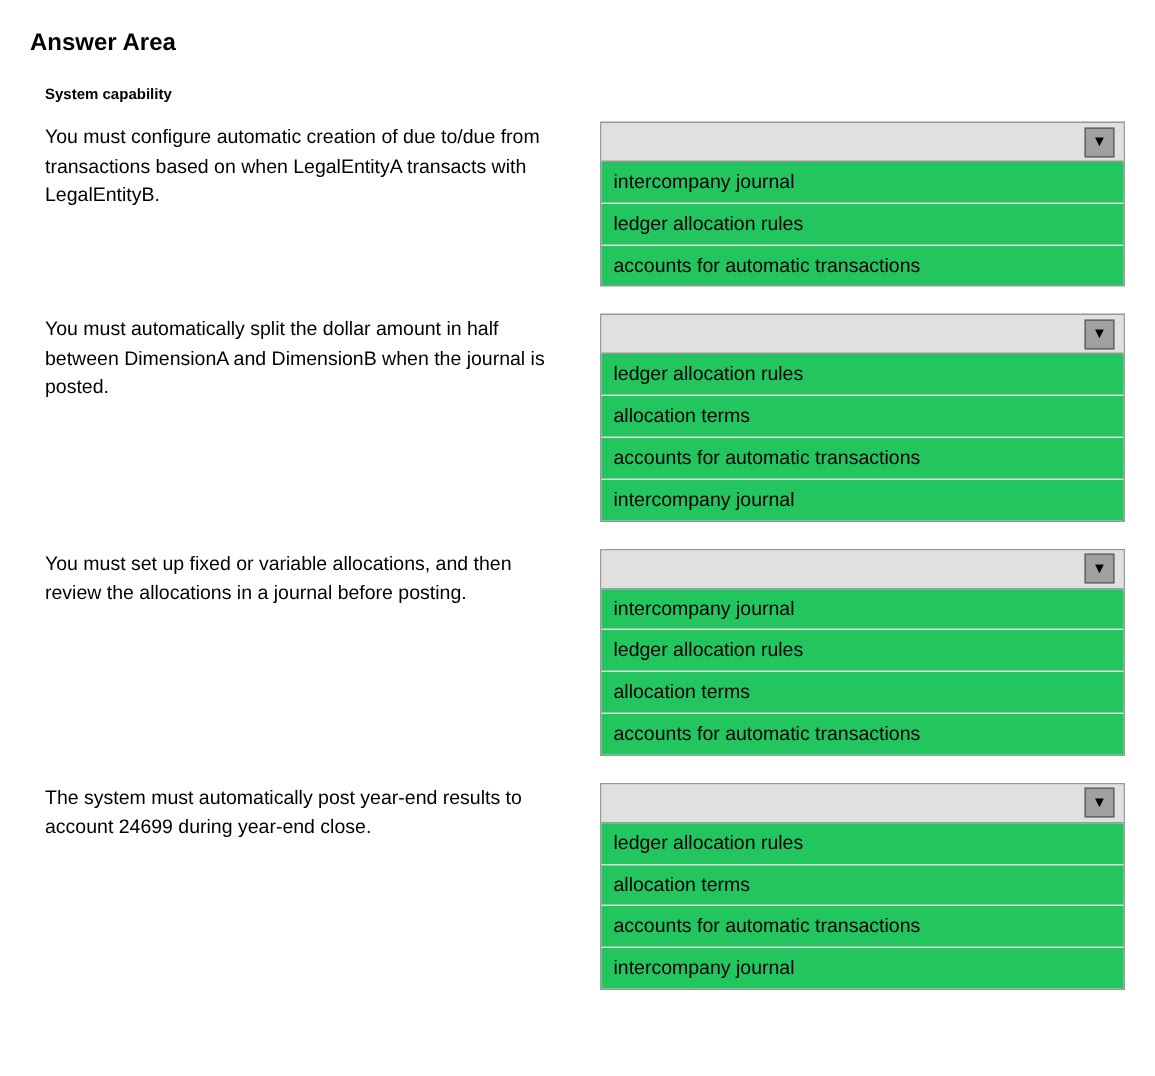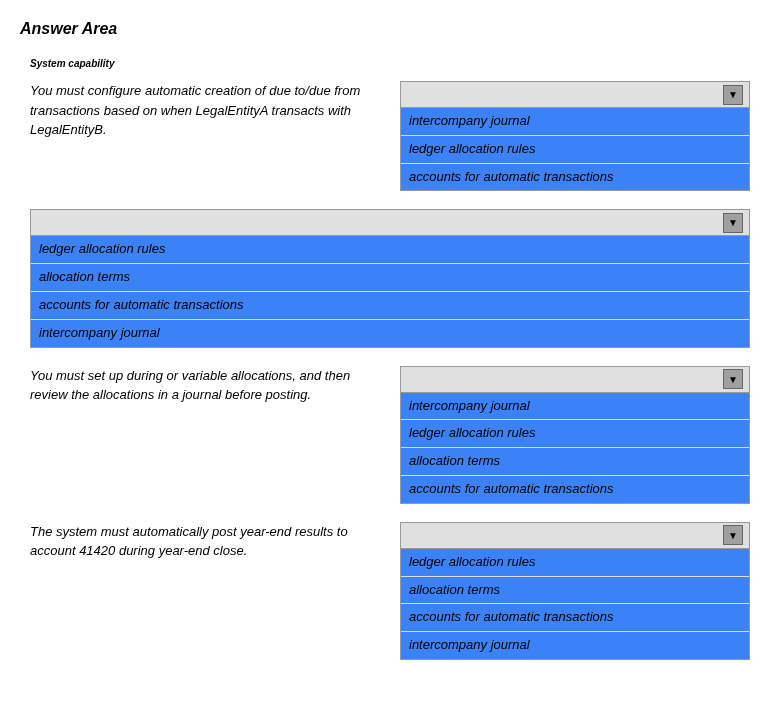--- a/index.html
+++ b/index.html
@@ -1,15 +1,15 @@
 <!DOCTYPE html>
 <html><head>
   <meta charset="utf-8">
   <style>
-    * { box-sizing: border-box; margin: 0; padding: 0; font-style: italic; }
+    * { box-sizing: border-box; margin: 0; padding: 0; }
     body {
       font-family: Arial, sans-serif;
       font-size: 13px;
       background: #fff;
       padding: 20px;
       width: 770px;
       min-height: 717px;
     }
     h2 {
       font-size: 16px;
@@ -65,21 +65,21 @@
       height: 20px;
       background: #a0a0a0;
       display: flex;
       align-items: center;
       justify-content: center;
       border: 1px solid #666;
       cursor: pointer;
       font-size: 10px;
     }
     .dropdown-items {
-      background: #3b82f6;
+      background: #22c55e;
       border-top: none;
     }
     .dropdown-item {
       padding: 3px 8px;
       border-bottom: 1px solid #ddd;
       font-size: 13px;
       line-height: 1.6;
     }
     .dropdown-item:last-child {
       border-bottom: none;
@@ -103,48 +103,49 @@
             <div class="dropdown-arrow">▼</div>
           </div>
           <div class="dropdown-items">
             <div class="dropdown-item">intercompany journal</div>
             <div class="dropdown-item">ledger allocation rules</div>
             <div class="dropdown-item">accounts for automatic transactions</div>
           </div>
         </div>
       </div>
       <div class="row">
+        <div class="requirement">You must automatically split the dollar amount in half between DimensionA and DimensionB when the journal is posted.</div>
         <div class="dropdown-container">
           <div class="dropdown-header">
             <div class="dropdown-arrow">▼</div>
           </div>
           <div class="dropdown-items">
             <div class="dropdown-item">ledger allocation rules</div>
             <div class="dropdown-item">allocation terms</div>
             <div class="dropdown-item">accounts for automatic transactions</div>
             <div class="dropdown-item">intercompany journal</div>
           </div>
         </div>
       </div>
       <div class="row">
-        <div class="requirement">You must set up during or variable allocations, and then review the allocations in a journal before posting.</div>
+        <div class="requirement">You must set up fixed or variable allocations, and then review the allocations in a journal before posting.</div>
         <div class="dropdown-container">
           <div class="dropdown-header">
             <div class="dropdown-arrow">▼</div>
           </div>
           <div class="dropdown-items">
             <div class="dropdown-item">intercompany journal</div>
             <div class="dropdown-item">ledger allocation rules</div>
             <div class="dropdown-item">allocation terms</div>
             <div class="dropdown-item">accounts for automatic transactions</div>
           </div>
         </div>
       </div>
       <div class="row">
-        <div class="requirement">The system must automatically post year-end results to account 41420 during year-end close.</div>
+        <div class="requirement">The system must automatically post year-end results to account 24699 during year-end close.</div>
         <div class="dropdown-container">
           <div class="dropdown-header">
             <div class="dropdown-arrow">▼</div>
           </div>
           <div class="dropdown-items">
             <div class="dropdown-item">ledger allocation rules</div>
             <div class="dropdown-item">allocation terms</div>
             <div class="dropdown-item">accounts for automatic transactions</div>
             <div class="dropdown-item">intercompany journal</div>
           </div>

